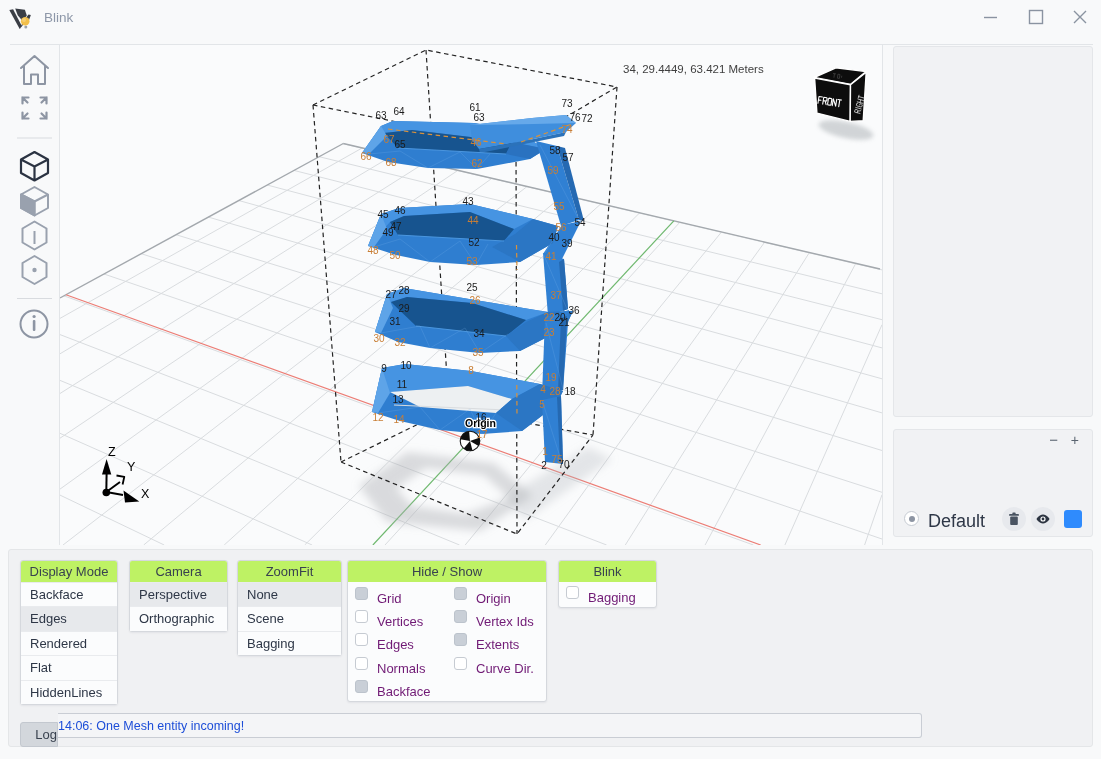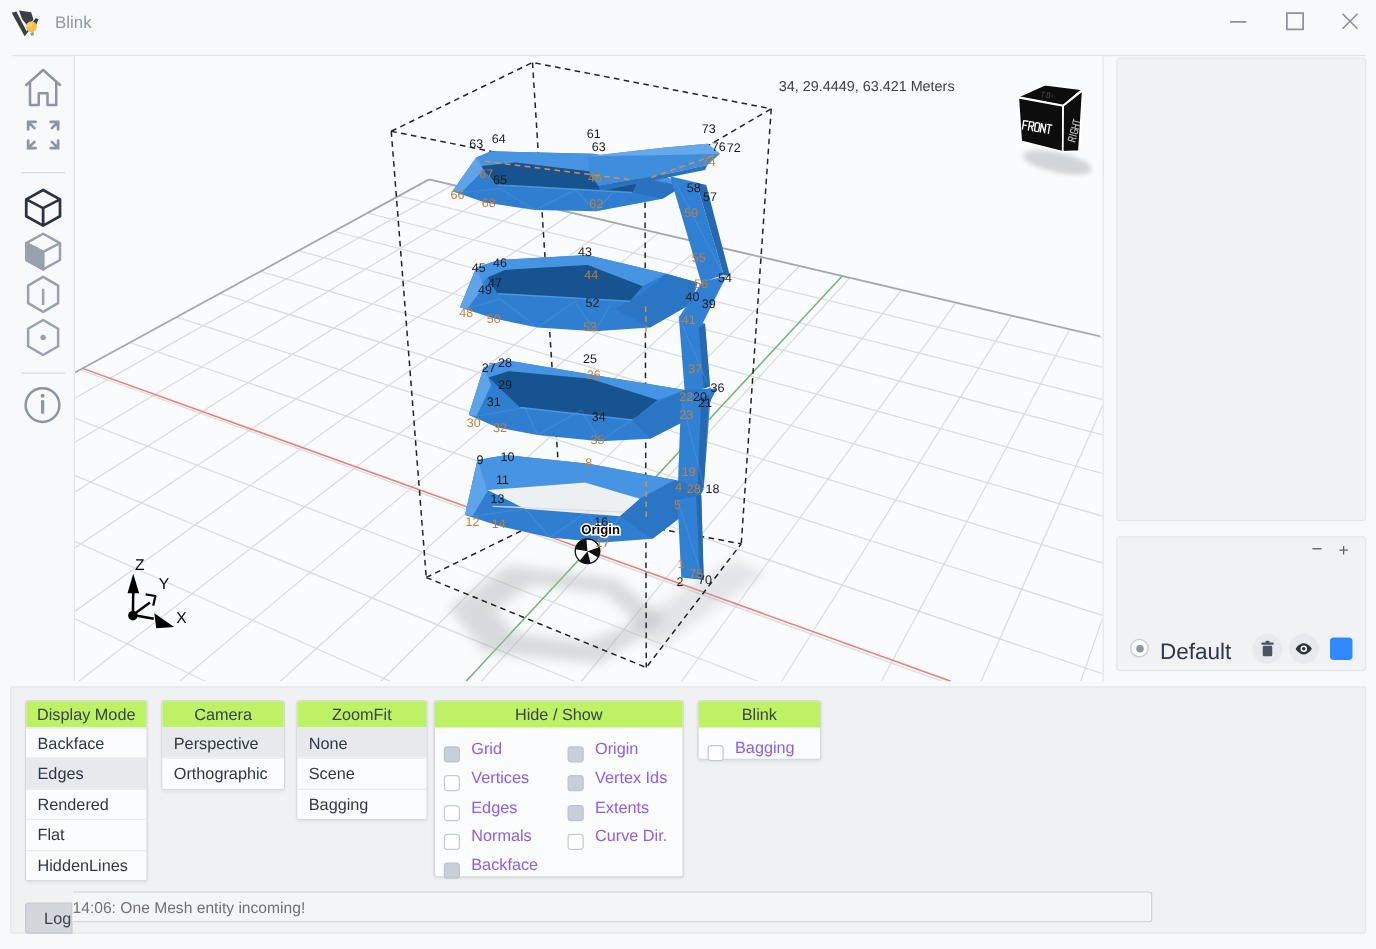--- a/index.html
+++ b/index.html
@@ -1,20 +1,20 @@
 <!DOCTYPE html>
 <html><head><meta charset="utf-8"><style>
 *{margin:0;padding:0;box-sizing:border-box}
 html,body{width:1101px;height:759px;background:#f8f9fa;font-family:"Liberation Sans",sans-serif;overflow:hidden;position:relative}
 .abs{position:absolute}
 .panel{position:absolute;background:#fbfcfd;border:1px solid #d5d8dd;border-radius:3px;box-shadow:0 1px 2px rgba(60,70,90,.08)}
 .panel .hd{background:#bef264;text-align:center;font-size:13px;height:21px;line-height:21px;border-radius:2px 2px 0 0;color:#39424f}
 .panel .it{height:24.4px;line-height:24px;padding-left:9px;font-size:13px;border-top:1px solid #e9ebee;color:#2e3747;background:#fbfcfd}
 .panel .it.sel{background:#e7e9ec}
-.cbrow{height:23.2px;line-height:23px;font-size:13px;color:#8b5cf6;display:flex;align-items:flex-end}
+.cbrow{height:23.2px;line-height:23px;font-size:13px;color:#701a75;display:flex;align-items:flex-start}
 .cb{display:inline-block;width:13px;height:13px;border:1px solid #c6cbd2;border-radius:3px;background:#fff;margin-right:9px;flex:0 0 13px}
 .cb.on{background:#c9cfd7;border-color:#bcc3cc}
 </style></head>
 <body>
 
 <svg class="abs" style="left:7px;top:3px" width="36" height="34" viewBox="0 0 36 34">
 <path d="M2.3,7.1 L6.1,6.2 L14.7,22.7 L12.7,26 Z" fill="#3a3e45"></path>
 <path d="M8.2,5.4 L17.9,6.7 L19.8,12.6 L15.6,18.1 L10.7,12.3 Z" fill="#3a3e45"></path>
 <path d="M12.7,26 L23.9,12.1 L21.5,11.5 L16.3,18.2 Z" fill="#3a3e45"></path>
 <path d="M23.8,12.2 L21.2,18.9 L17.4,16.1 Z" fill="#3a3e45"></path>
@@ -379,12 +379,12 @@
 </div>
 </div>
 <div class="panel" style="left:558px;top:560px;width:99px;height:48px">
 <div class="hd">Blink</div>
 <div class="abs" style="left:7px;top:25px">
       <div class="cbrow"><span class="cb"></span>Bagging</div>
     </div>
 </div>
 
 <div class="abs" style="left:20px;top:722px;width:38px;height:25px;background:#d3d7dc;border:1px solid #c3c8cf;border-radius:3px 0 0 3px;font-size:13px;color:#39424f;text-align:right;line-height:24px">Log</div>
-<div class="abs" style="left:58px;top:713px;width:864px;height:25px;background:#f4f5f7;border:1px solid #c9cdd4;border-left:none;border-radius:0 3px 3px 0;font-size:12.5px;color:#737373;line-height:24px;padding-left:0">14:06: One Mesh entity incoming!</div>
+<div class="abs" style="left:58px;top:713px;width:864px;height:25px;background:#f4f5f7;border:1px solid #c9cdd4;border-left:none;border-radius:0 3px 3px 0;font-size:12.5px;color:#1d4ed8;line-height:24px;padding-left:0">14:06: One Mesh entity incoming!</div>
 </body></html>

